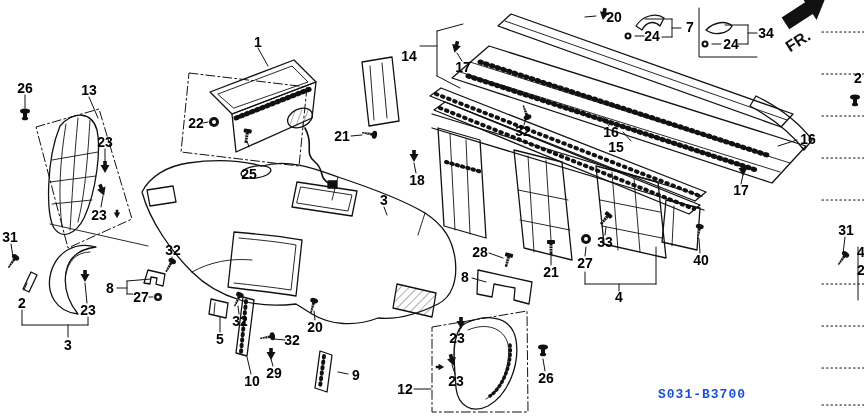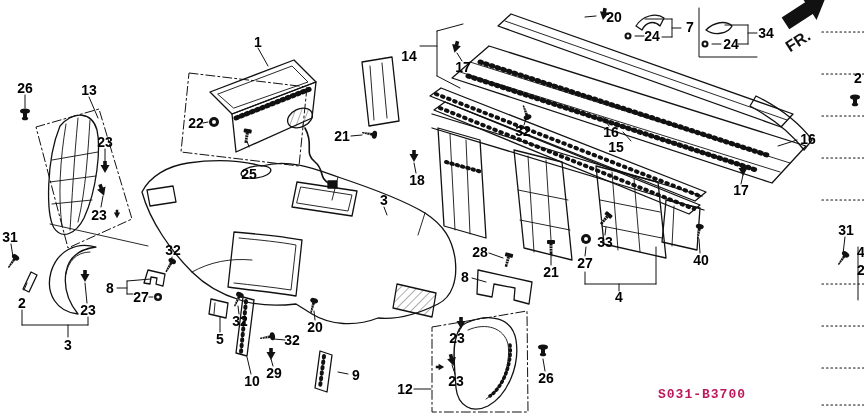--- a/index.html
+++ b/index.html
@@ -3,21 +3,21 @@
 <meta charset="utf-8">
 <style>
   html,body{margin:0;padding:0;background:#fff;}
   #stage{position:relative;width:864px;height:418px;background:#fff;overflow:hidden;
          font-family:"Liberation Sans",sans-serif;}
   #art-svg{position:absolute;left:0;top:0;}
   #callouts{position:absolute;left:0;top:0;width:100%;height:100%;pointer-events:none;}
   .callout{position:absolute;transform:translate(-50%,-50%);
            font:700 14px "Liberation Sans",sans-serif;color:#000;white-space:nowrap;}
   .code{position:absolute;left:658px;top:387px;
-        font:700 13px "Liberation Mono",monospace;letter-spacing:1px;color:#be185d;}
+        font:700 13px "Liberation Mono",monospace;letter-spacing:1px;color:#1d4ed8;}
 </style>
 </head>
 <body>
 
 <div id="stage">
 
   <svg id="art-svg" width="864" height="418" viewBox="0 0 864 418" xmlns="http://www.w3.org/2000/svg" xmlns:xlink="http://www.w3.org/1999/xlink">
     <defs>
       <pattern id="hatch" width="6" height="6" patternUnits="userSpaceOnUse" patternTransform="rotate(45)">
         <line x1="0" y1="0" x2="0" y2="6" stroke="#333" stroke-width="0.8"></line>

